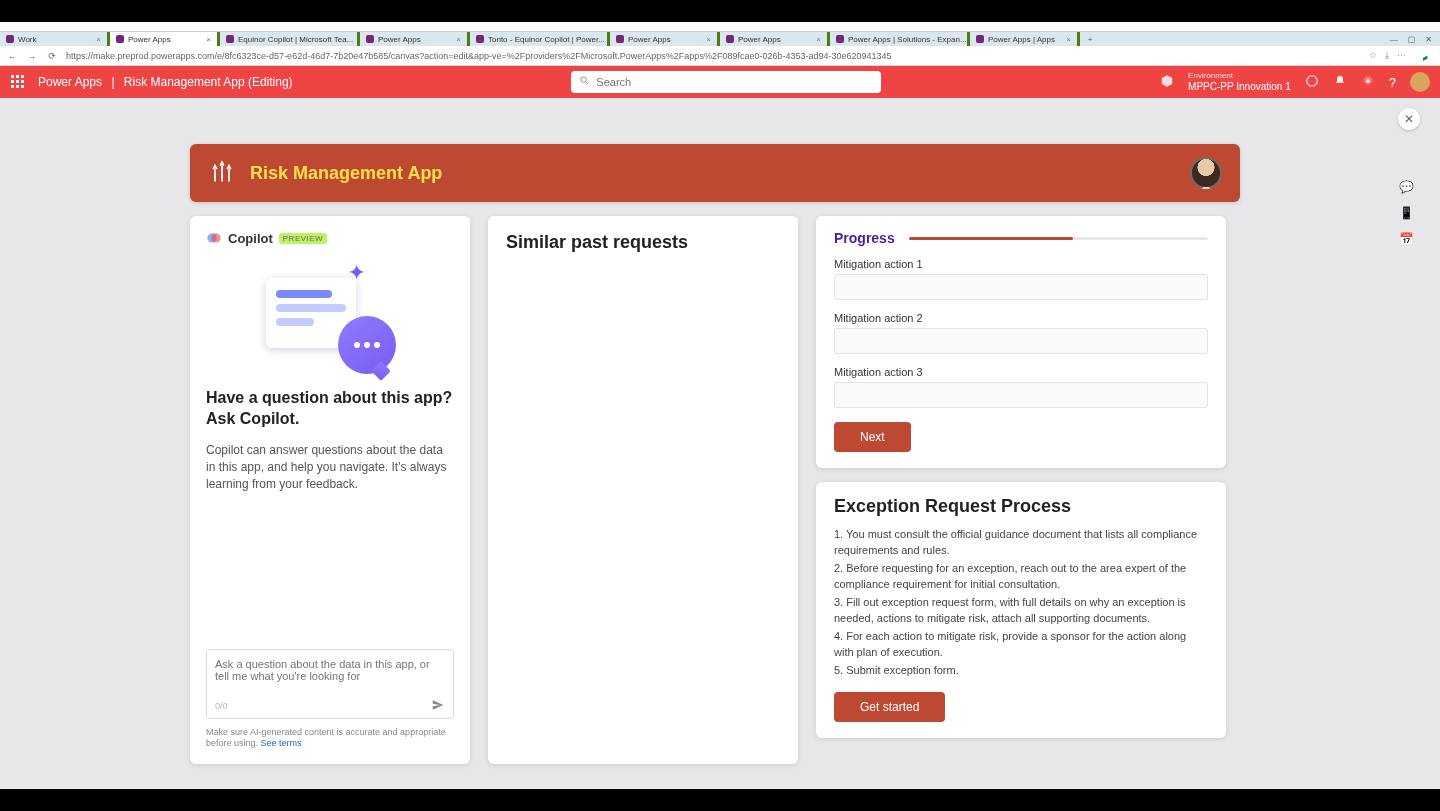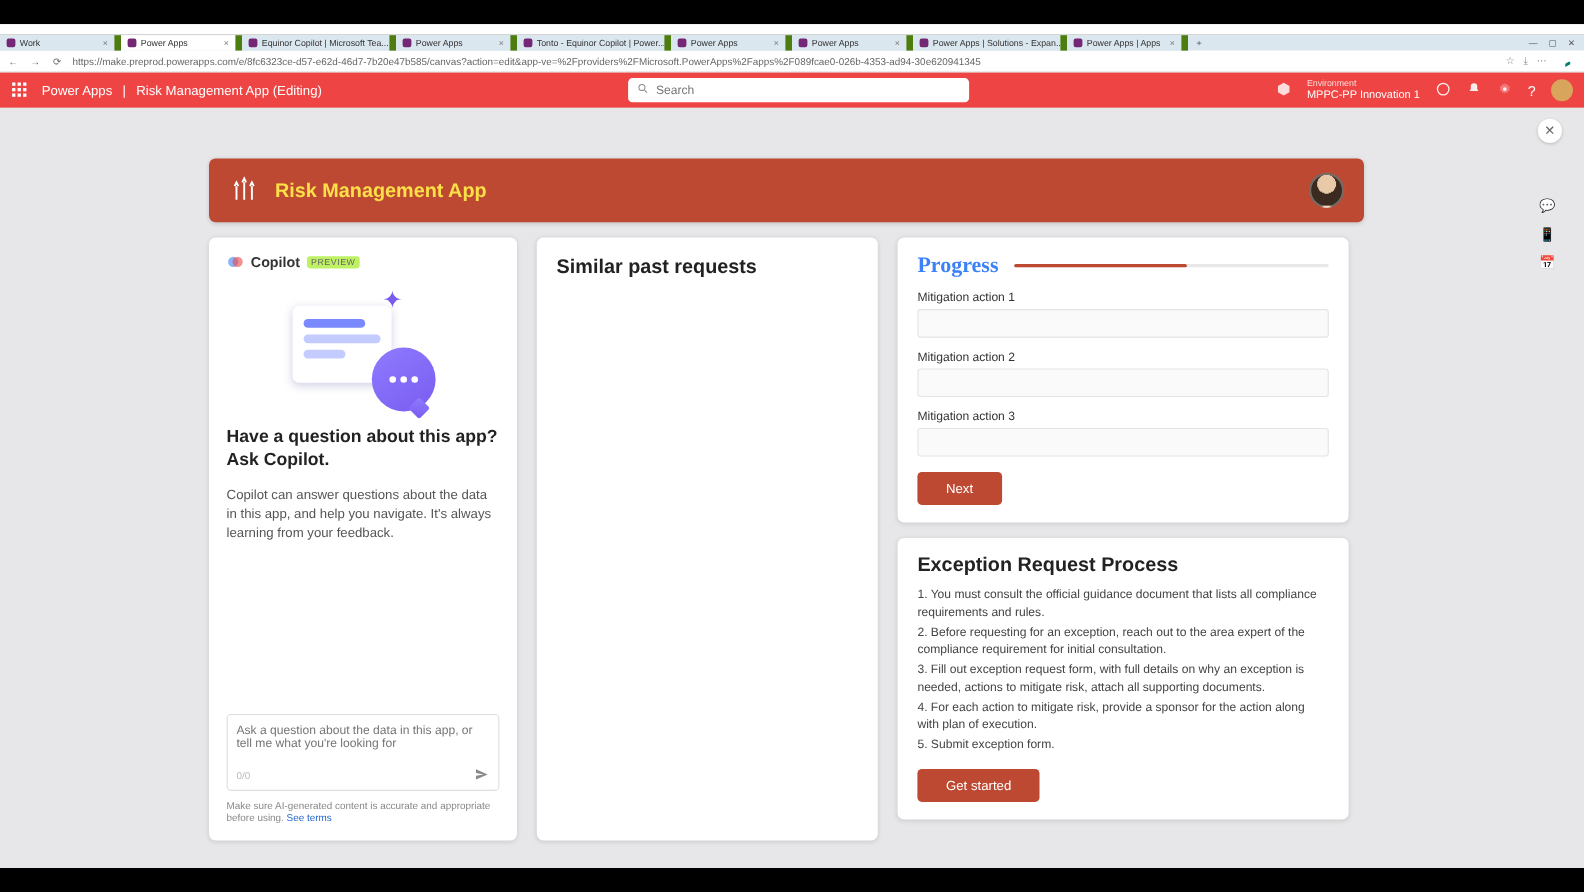--- a/index.html
+++ b/index.html
@@ -13,21 +13,21 @@
   height: 10px; background: #fff; border-bottom: 1px solid #d0d0d0;
   display: flex; align-items: center; padding: 0 8px; font-size: 8px; color: #555;
 }
 
 
 .tab-strip {
   height: 14px; background: #dbe7ef; display: flex; align-items: stretch;
   font-size: 8px; color: #333;
 }
 .tab-strip .tab {
-  display: flex; align-items: center; padding: 0 6px; border-right: 6px solid #4d7c0f;
+  display: flex; align-items: center; padding: 0 6px; border-right: 3px solid #4d7c0f;
   min-width: 110px; max-width: 140px; overflow: hidden; white-space: nowrap;
   background: #dbe7ef;
 }
 .tab-strip .tab.active { background: #fff; }
 .tab-strip .tab .dot { width: 8px; height: 8px; border-radius: 2px; background: #742774; margin-right: 4px; flex: 0 0 auto; }
 .tab-strip .tab .x { margin-left: auto; color: #777; padding-left: 4px; }
 .tab-strip .newtab { width: 20px; display:flex; align-items:center; justify-content:center; color:#555; }
 .tab-strip .win-controls { margin-left: auto; display:flex; align-items:center; gap:10px; padding:0 8px; color:#555; }
 
 
@@ -148,21 +148,21 @@
 .copilot .disclaimer a { color:#2266cc; text-decoration:none; }
 
 
 .mid { width: 310px; height: 548px; padding: 16px 18px; }
 .mid h2 { font-size:18px; font-weight:700; color:#222; }
 
 
 .right-col { width: 410px; display:flex; flex-direction:column; gap:14px; }
 .progress-card { padding: 14px 18px 16px; }
 .progress-card .hdr { display:flex; align-items:center; gap:14px; }
-.progress-card h2 { font-size:20px; font-weight:700; color:#3b82f6;font-family:Liberation Serif, serif; }
+.progress-card h2 { font-size:14px; font-weight:700; color:#4c1d95; }
 .progress-card .bar {
   flex:1; height:3px; background:#e8e8e8; position:relative; border-radius:2px;
 }
 .progress-card .bar .fill { position:absolute; left:0; top:0; height:100%; background:#bd4932; border-radius:2px; }
 .field { margin-top:12px; }
 .field label { font-size:11px; color:#333; display:block; margin-bottom:4px; }
 .field input {
   width:100%; height:26px; border:1px solid #e4e4e4; border-radius:3px;
   background:#fafafa; padding:0 6px; font-size:11px;
 }

